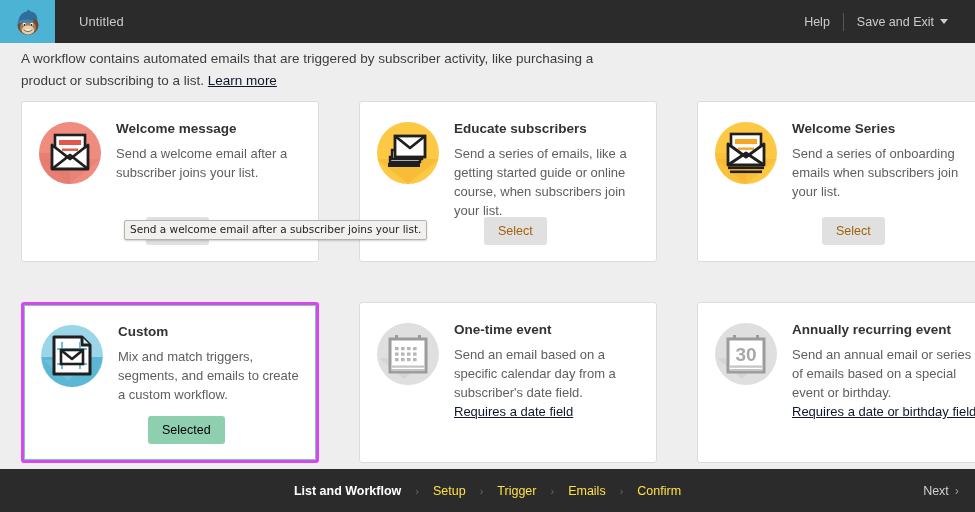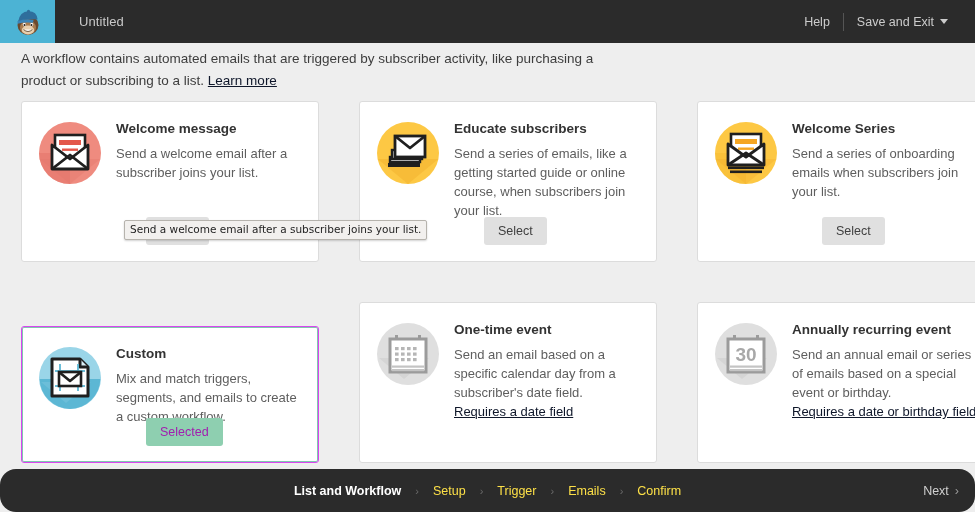--- a/index.html
+++ b/index.html
@@ -92,23 +92,22 @@
   .card {
     background: #ffffff;
     border: 1px solid #dcdcdc;
     border-radius: 3px;
     position: relative;
     padding: 17px 16px 0 16px;
     display: flex;
     overflow: visible;
   }
   .card.selected {
-    border: 1px solid #d946ef;
+    border: 3px solid #d946ef;
     box-shadow: 0 0 0 1px #7fc9ad inset;
-    margin-top: 24px;
   }
 
   .card-icon {
     flex: 0 0 64px;
     width: 64px; height: 64px;
     margin-right: 14px;
     margin-top: 2px;
   }
   .card-icon svg { display: block; width: 64px; height: 64px; }
 
@@ -144,25 +143,25 @@
     font-size: 12.5px;
     padding: 7px 14px 7px 14px;
     border-radius: 3px;
     border: none;
     cursor: pointer;
     font-family: "Liberation Sans", sans-serif;
     line-height: 14px;
   }
   .btn-default {
     background: #e0e0e0;
-    color: #404040;
+    color: #a16207;
   }
   .btn-selected {
     background: #8ecfb0;
-    color: #a21caf;
+    color: #000000;
   }
 
   
   .tooltip {
     position: absolute;
     left: 102px; top: 118px;
     background: #f2f0ee;
     border: 1px solid #b6b3ad;
     border-radius: 2px;
     color: #232323;
@@ -176,21 +175,20 @@
   }
 
   
   .footer {
     position: absolute;
     left: 0; bottom: 0;
     width: 975px; height: 43px;
     background: #2b2b2b;
     display: flex; align-items: center;
     justify-content: center;
-    border-radius: 16px;
   }
   .steps {
     display: flex; align-items: center;
     font-size: 12.5px;
   }
   .step {
     color: #fde047;
     padding: 0 2px;
     cursor: pointer;
     white-space: nowrap;

